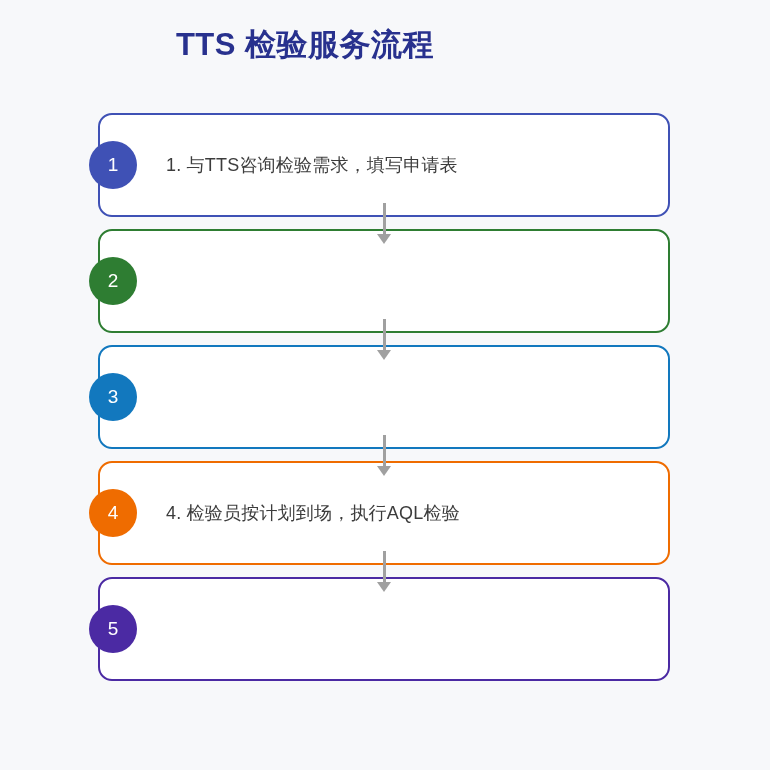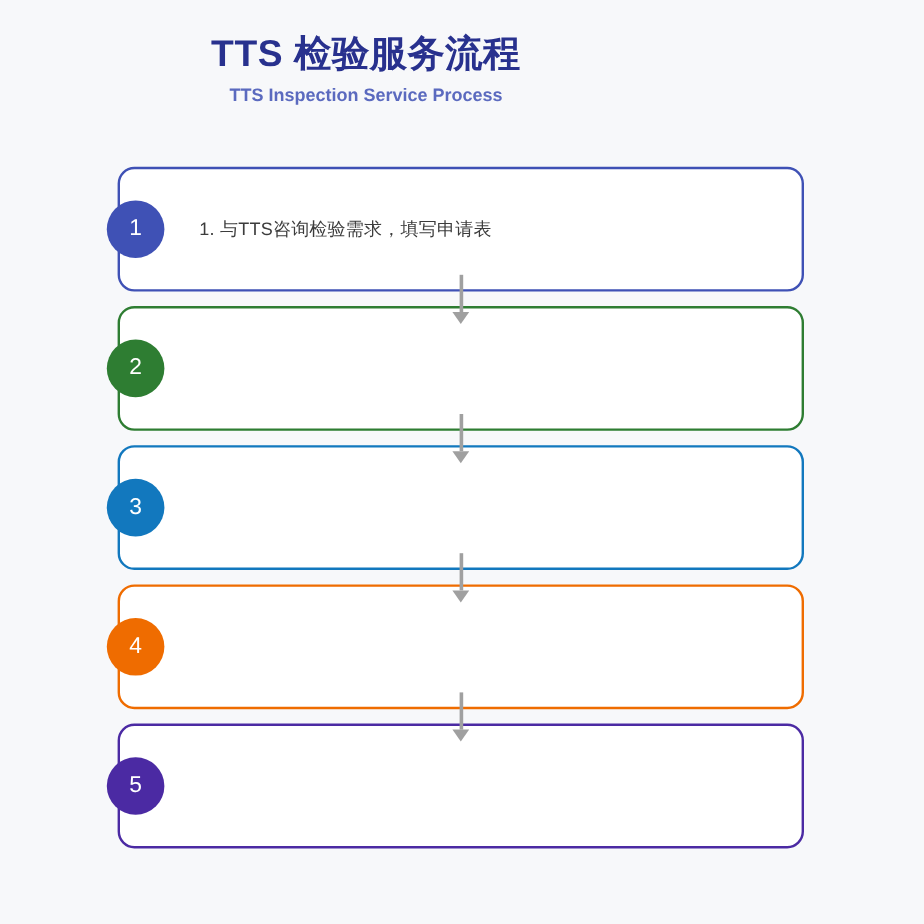--- a/index.html
+++ b/index.html
@@ -66,21 +66,21 @@
     border-radius: 50%;
     background: var(--step-color, #3f51b5);
     color: var(--number-text, #ffffff);
     font-size: 19px;
     display: flex;
     align-items: center;
     justify-content: center;
     z-index: 2;
   }
   .label {
-    font-size: 15px;
+    font-size: 18px;
     color: var(--label, #3c3c3c);
     letter-spacing: 0.2px;
   }
   .arrow {
     position: absolute;
     left: 286px;
     bottom: -27px;
     transform: translateX(-50%);
     display: flex;
     flex-direction: column;
@@ -99,21 +99,20 @@
     border-right: 7px solid transparent;
     border-top: 10px solid var(--arrow, #a0a0a0);
   }
 </style>
 </head>
 <body style="--background: #f7f8fa; --title: #28318e; --subtitle: #5b6abf; --label: #3c3c3c; --arrow: #a0a0a0; --box-background: #ffffff; --number-text: #ffffff;">
 
 <div class="page">
   <header>
     <h1 class="title">TTS 检验服务流程</h1>
-    <p class="subtitle">TTS Inspection Service Process</p>
   </header>
 
   <main class="flow">
 
     <div class="step" style="--step-color: #3f51b5;">
       <div class="box">
         <span class="num">1</span>
         <span class="label">1. 与TTS咨询检验需求，填写申请表</span>
       </div>
       <div class="arrow">
@@ -138,20 +137,21 @@
       </div>
       <div class="arrow">
         <span class="stem"></span>
         <span class="head"></span>
       </div>
     </div>
 
     <div class="step" style="--step-color: #ef6c00;">
       <div class="box">
         <span class="num">4</span>
+        <span class="label">4. 检验员按计划到场，执行AQL检验</span>
       </div>
       <div class="arrow">
         <span class="stem"></span>
         <span class="head"></span>
       </div>
     </div>
 
     <div class="step" style="--step-color: #4b2aa3;">
       <div class="box">
         <span class="num">5</span>

